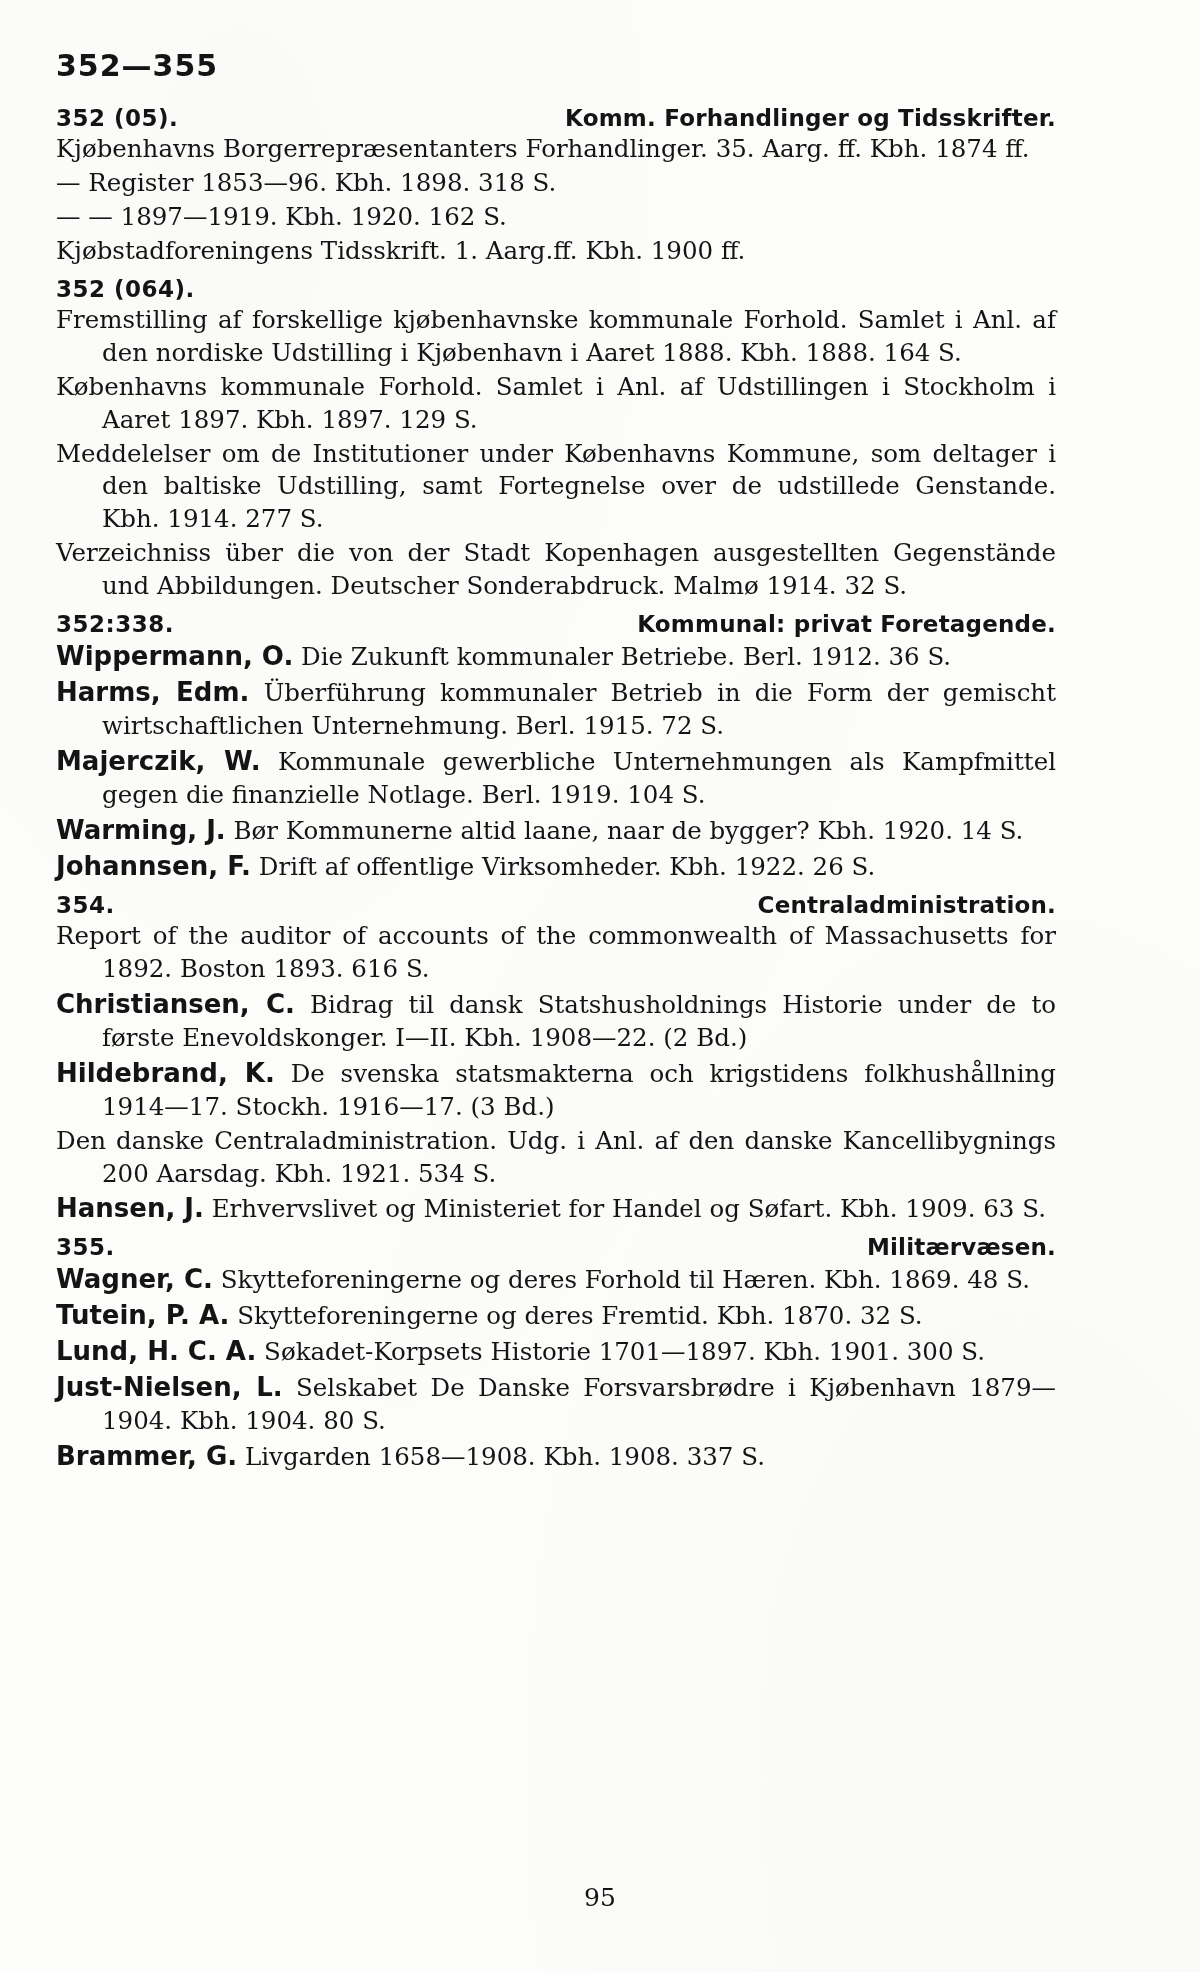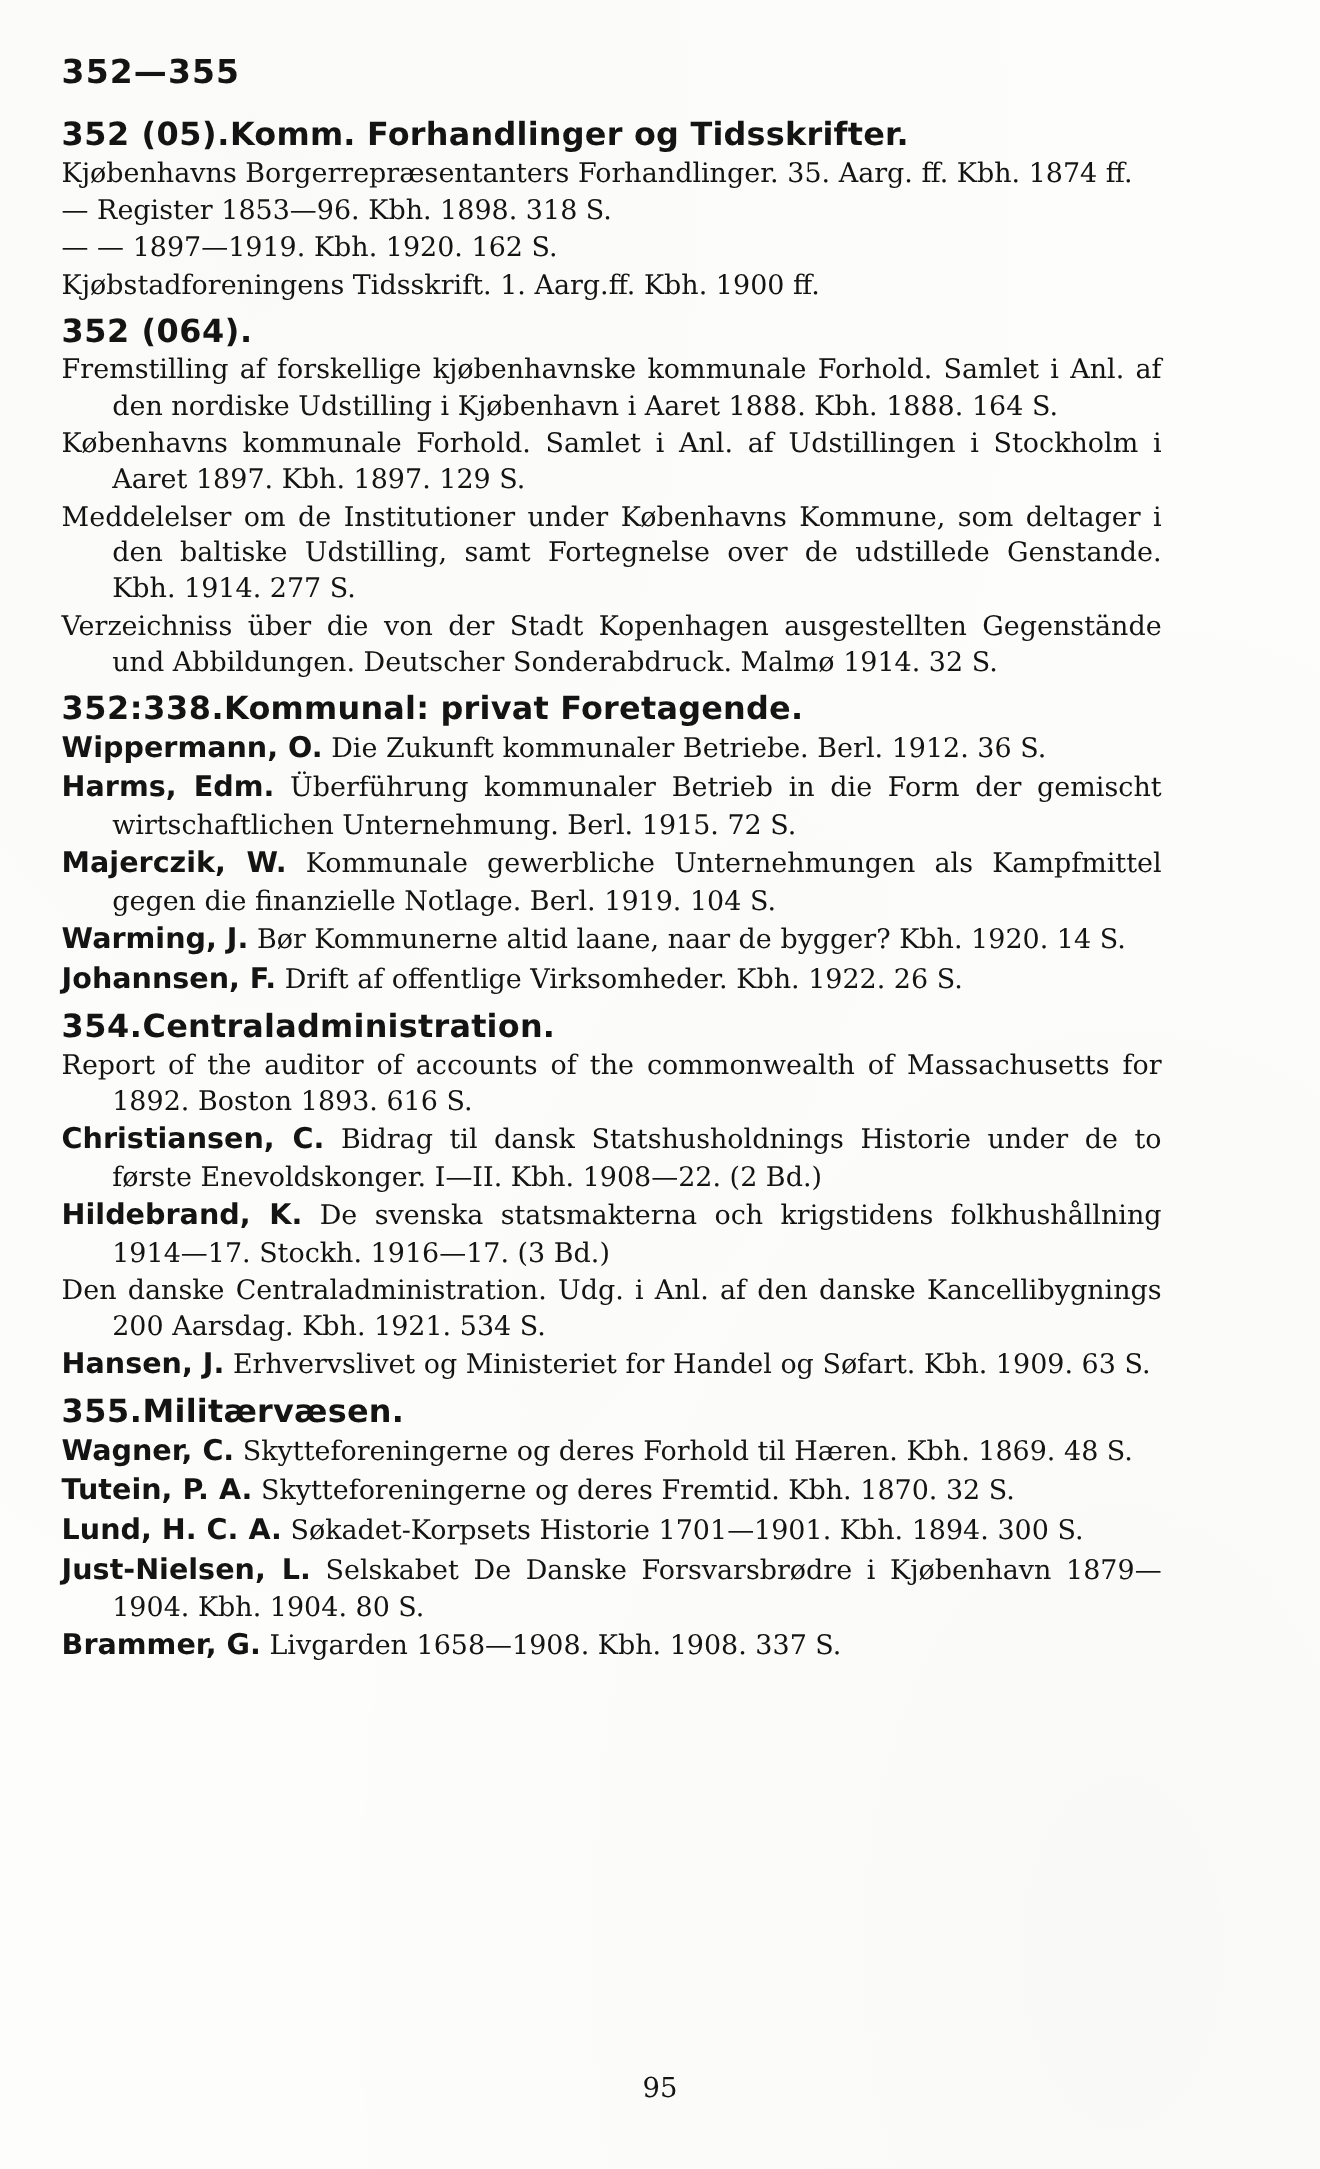--- a/index.html
+++ b/index.html
@@ -57,25 +57,25 @@
     text-indent: 0;
   }
   
   .entry.hang {
     padding-left: 46px;
     text-indent: -46px;
   }
 
   .sec-line {
     display: flex;
-    justify-content: flex-start;
+    justify-content: space-between;
     align-items: baseline;
     font-family: "DejaVu Sans", sans-serif;
     font-weight: bold;
-    font-size: 29px;
+    font-size: 23px;
     margin: 8px 0 2px 0;
   }
   .sec-line .num {
     letter-spacing: 0.5px;
   }
   .sec-line .ttl {
     letter-spacing: 0.2px;
   }
 
   .author {
@@ -140,20 +140,20 @@
     <p class="entry hang"><span class="author">Hildebrand, K.</span> <span>De svenska statsmakterna och krigstidens folkhushållning 1914—17. Stockh. 1916—17. (3 Bd.)</span></p>
     <p class="entry hang">Den danske Centraladministration. Udg. i Anl. af den danske Kancellibygnings 200 Aarsdag. Kbh. 1921. 534 S.</p>
     <p class="entry hang"><span class="author">Hansen, J.</span> <span>Erhvervslivet og Ministeriet for Handel og Søfart. Kbh. 1909. 63 S.</span></p>
 
     <div class="sec-line">
       <span class="num">355.</span>
       <span class="ttl">Militærvæsen.</span>
     </div>
     <p class="entry hang"><span class="author">Wagner, C.</span> <span>Skytteforeningerne og deres Forhold til Hæren. Kbh. 1869. 48 S.</span></p>
     <p class="entry hang"><span class="author">Tutein, P. A.</span> <span>Skytteforeningerne og deres Fremtid. Kbh. 1870. 32 S.</span></p>
-    <p class="entry hang"><span class="author">Lund, H. C. A.</span> <span>Søkadet-Korpsets Historie 1701—1901. Kbh. 1894. 300 S.</span></p>
+    <p class="entry hang"><span class="author">Lund, H. C. A.</span> <span>Søkadet-Korpsets Historie 1701—1897. Kbh. 1901. 300 S.</span></p>
     <p class="entry hang"><span class="author">Just-Nielsen, L.</span> <span>Selskabet De Danske Forsvarsbrødre i Kjøbenhavn 1879—1904. Kbh. 1904. 80 S.</span></p>
     <p class="entry hang"><span class="author">Brammer, G.</span> <span>Livgarden 1658—1908. Kbh. 1908. 337 S.</span></p>
 
   </div>
 
   <div class="folio">95</div>
 </div>
 
 </body></html>

